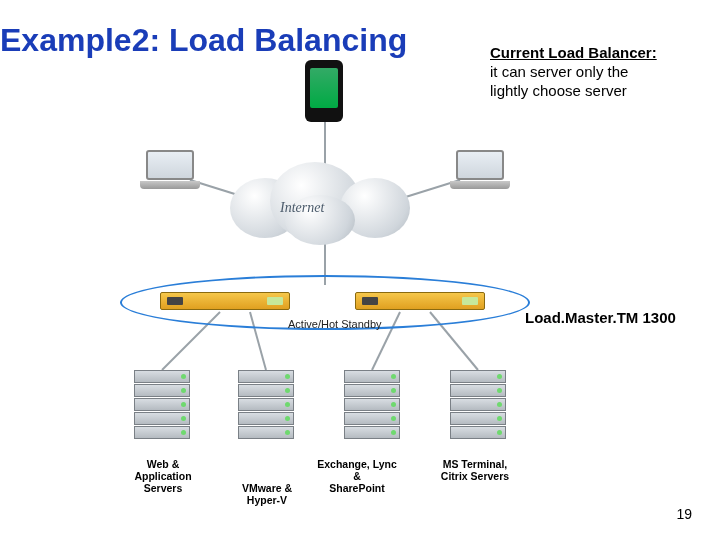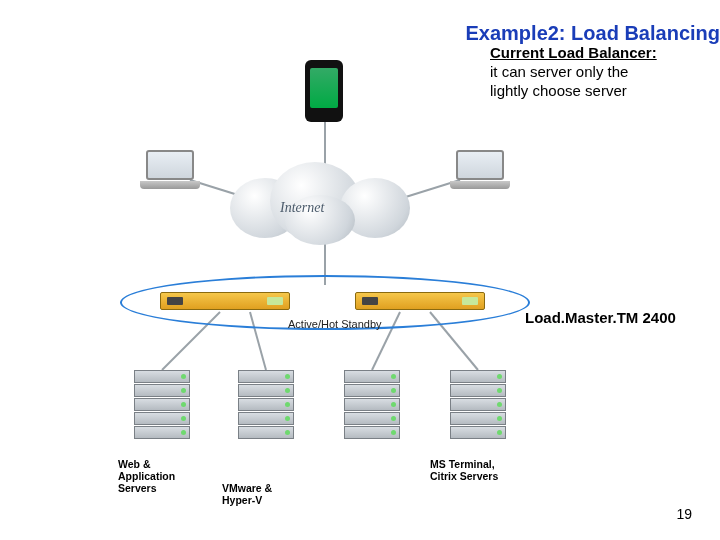--- a/index.html
+++ b/index.html
@@ -6,23 +6,23 @@
   body {
     width: 720px;
     height: 540px;
     background: #fff;
     font-family: Arial, Helvetica, sans-serif;
     position: relative;
     overflow: hidden;
   }
   .title {
     color: #1a3db8;
-    font-size: 20px;
+    font-size: 32px;
     font-weight: bold;
-    text-align: right;
+    text-align: left;
     padding-top: 22px;
   }
   .annotation {
     position: absolute;
     font-size: 15px;
     line-height: 1.25;
     color: #000;
   }
   .annotation.top { top: 44px; left: 490px; width: 210px; }
   .annotation.top .heading { font-weight: bold; text-decoration: underline; }
@@ -155,21 +155,21 @@
     border-radius: 50%;
   }
   .rack.r1 { left: 4px; }
   .rack.r2 { left: 108px; }
   .rack.r3 { left: 214px; }
   .rack.r4 { left: 320px; }
   .rack-label {
     position: absolute;
     font-size: 10.5px;
     font-weight: bold;
-    text-align: left;
+    text-align: center;
     width: 90px;
     color: #000;
     line-height: 1.15;
   }
   .rl1 { left: -12px; top: 398px; }
   .rl2 { left: 92px; top: 422px; }
   .rl3 { left: 182px; top: 398px; }
   .rl4 { left: 300px; top: 398px; }
   
   svg.connectors {
@@ -189,21 +189,21 @@
 <div class="title">Example2: Load Balancing</div>
 
 <div class="annotation top">
   <span class="heading">Current Load Balancer:</span><br>
   <span>it can server only the</span><br>
   <span>lightly choose server</span>
 </div>
 
 <div class="annotation mid">
   <br>
-  <span>Load.Master.TM 2400</span>
+  <span>Load.Master.TM 1300</span>
 </div>
 
 <div class="diagram">
 
   <svg class="connectors">
     <line x1="60" y1="120" x2="140" y2="145"></line>
     <line x1="195" y1="60" x2="195" y2="115"></line>
     <line x1="330" y1="120" x2="250" y2="145"></line>
     <line x1="195" y1="180" x2="195" y2="225"></line>
     <line x1="90" y1="252" x2="32" y2="310"></line>
@@ -266,20 +266,24 @@
 
   <div class="rack-label rl1">
     <span>Web &amp;</span><br>
     <span>Application</span><br>
     <span>Servers</span>
   </div>
   <div class="rack-label rl2">
     <span>VMware &amp;</span><br>
     <span>Hyper-V</span>
   </div>
+  <div class="rack-label rl3">
+    <span>Exchange, Lync &amp;</span><br>
+    <span>SharePoint</span>
+  </div>
   <div class="rack-label rl4">
     <span>MS Terminal,</span><br>
     <span>Citrix Servers</span>
   </div>
 
 </div>
 
 <div class="page-num">19</div>
 
 </body></html>

